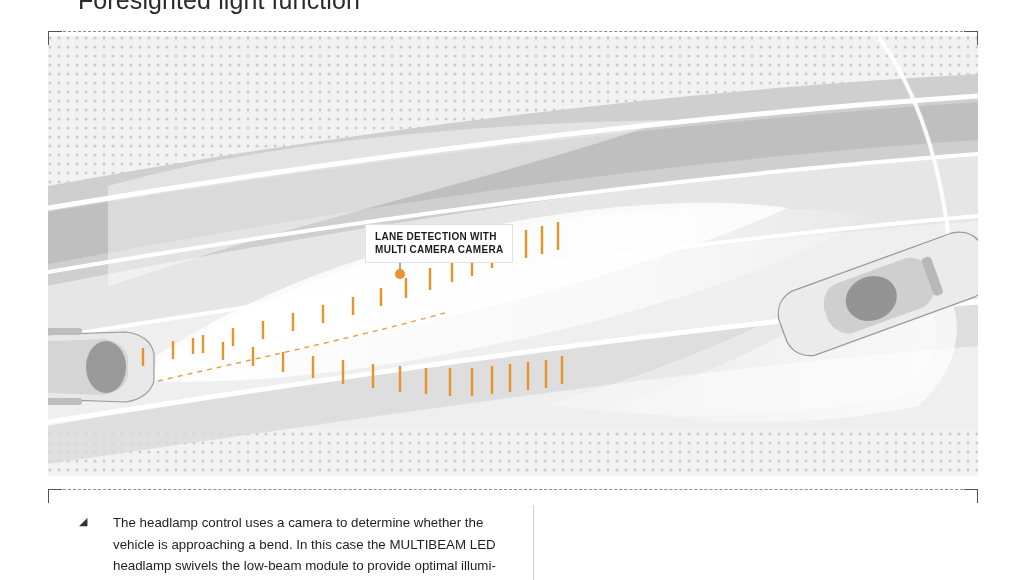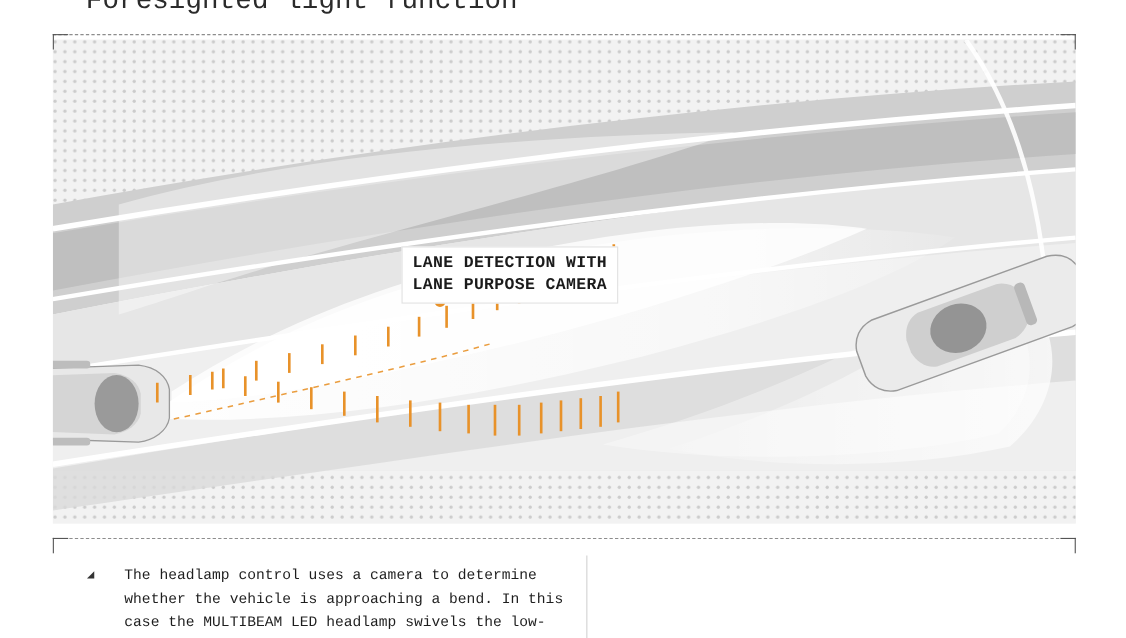--- a/index.html
+++ b/index.html
@@ -2,21 +2,21 @@
 <html><head>
 <meta charset="utf-8">
 <style>
   html,body{margin:0;padding:0;}
   body{
     width:1024px;height:580px;overflow:hidden;
     background:#ffffff;
     font-family:"Liberation Sans", sans-serif;
     color:#1a1a1a;
   }
-  .page{position:relative;width:1024px;height:492px;font-family:Liberation Mono, monospace;}
+  .page{position:relative;width:1024px;height:492px;}
 
   
   .title{
     position:absolute;left:78px;top:-14px;
     font-size:25px;font-weight:400;color:#2b2b2b;
     letter-spacing:.1px;white-space:nowrap;
   }
 
   
   .frame{
@@ -43,21 +43,21 @@
   
   .callout{
     position:absolute;left:317px;top:188px;
     background:#ffffff;
     padding:5px 9px 6px 9px;
     border:1px solid #e2e2e2;
     box-shadow:0 0 0 0 rgba(0,0,0,0);
     line-height:1.3;
   }
   .callout div{
-    font-size:15px;font-weight:bold;letter-spacing:.3px;color:#1b1b1b;
+    font-size:10px;font-weight:bold;letter-spacing:.3px;color:#1b1b1b;
     white-space:nowrap;
   }
 
   
   .frame2{
     position:absolute;left:48px;top:489px;width:930px;height:91px;
   }
   .frame2 .top{
     position:absolute;left:0;top:0;width:100%;height:0;
     border-top:1px dashed #8d8d8d;
@@ -210,21 +210,21 @@
 
         <g>
           <line x1="352" y1="196" x2="352" y2="235" stroke="#555" stroke-width="1"></line>
           <circle cx="352" cy="238" r="5" fill="#e8922a"></circle>
         </g>
       </g>
     </svg>
 
     <div class="callout">
       <div>LANE DETECTION WITH</div>
-      <div>LANE PURPOSE CAMERA</div>
+      <div>MULTI CAMERA CAMERA</div>
     </div>
   </div>
 
   <div class="frame">
     <div class="ln top"></div>
     <div class="corner c-tl"></div>
     <div class="corner c-tr"></div>
   </div>
 
   <div class="frame2">

